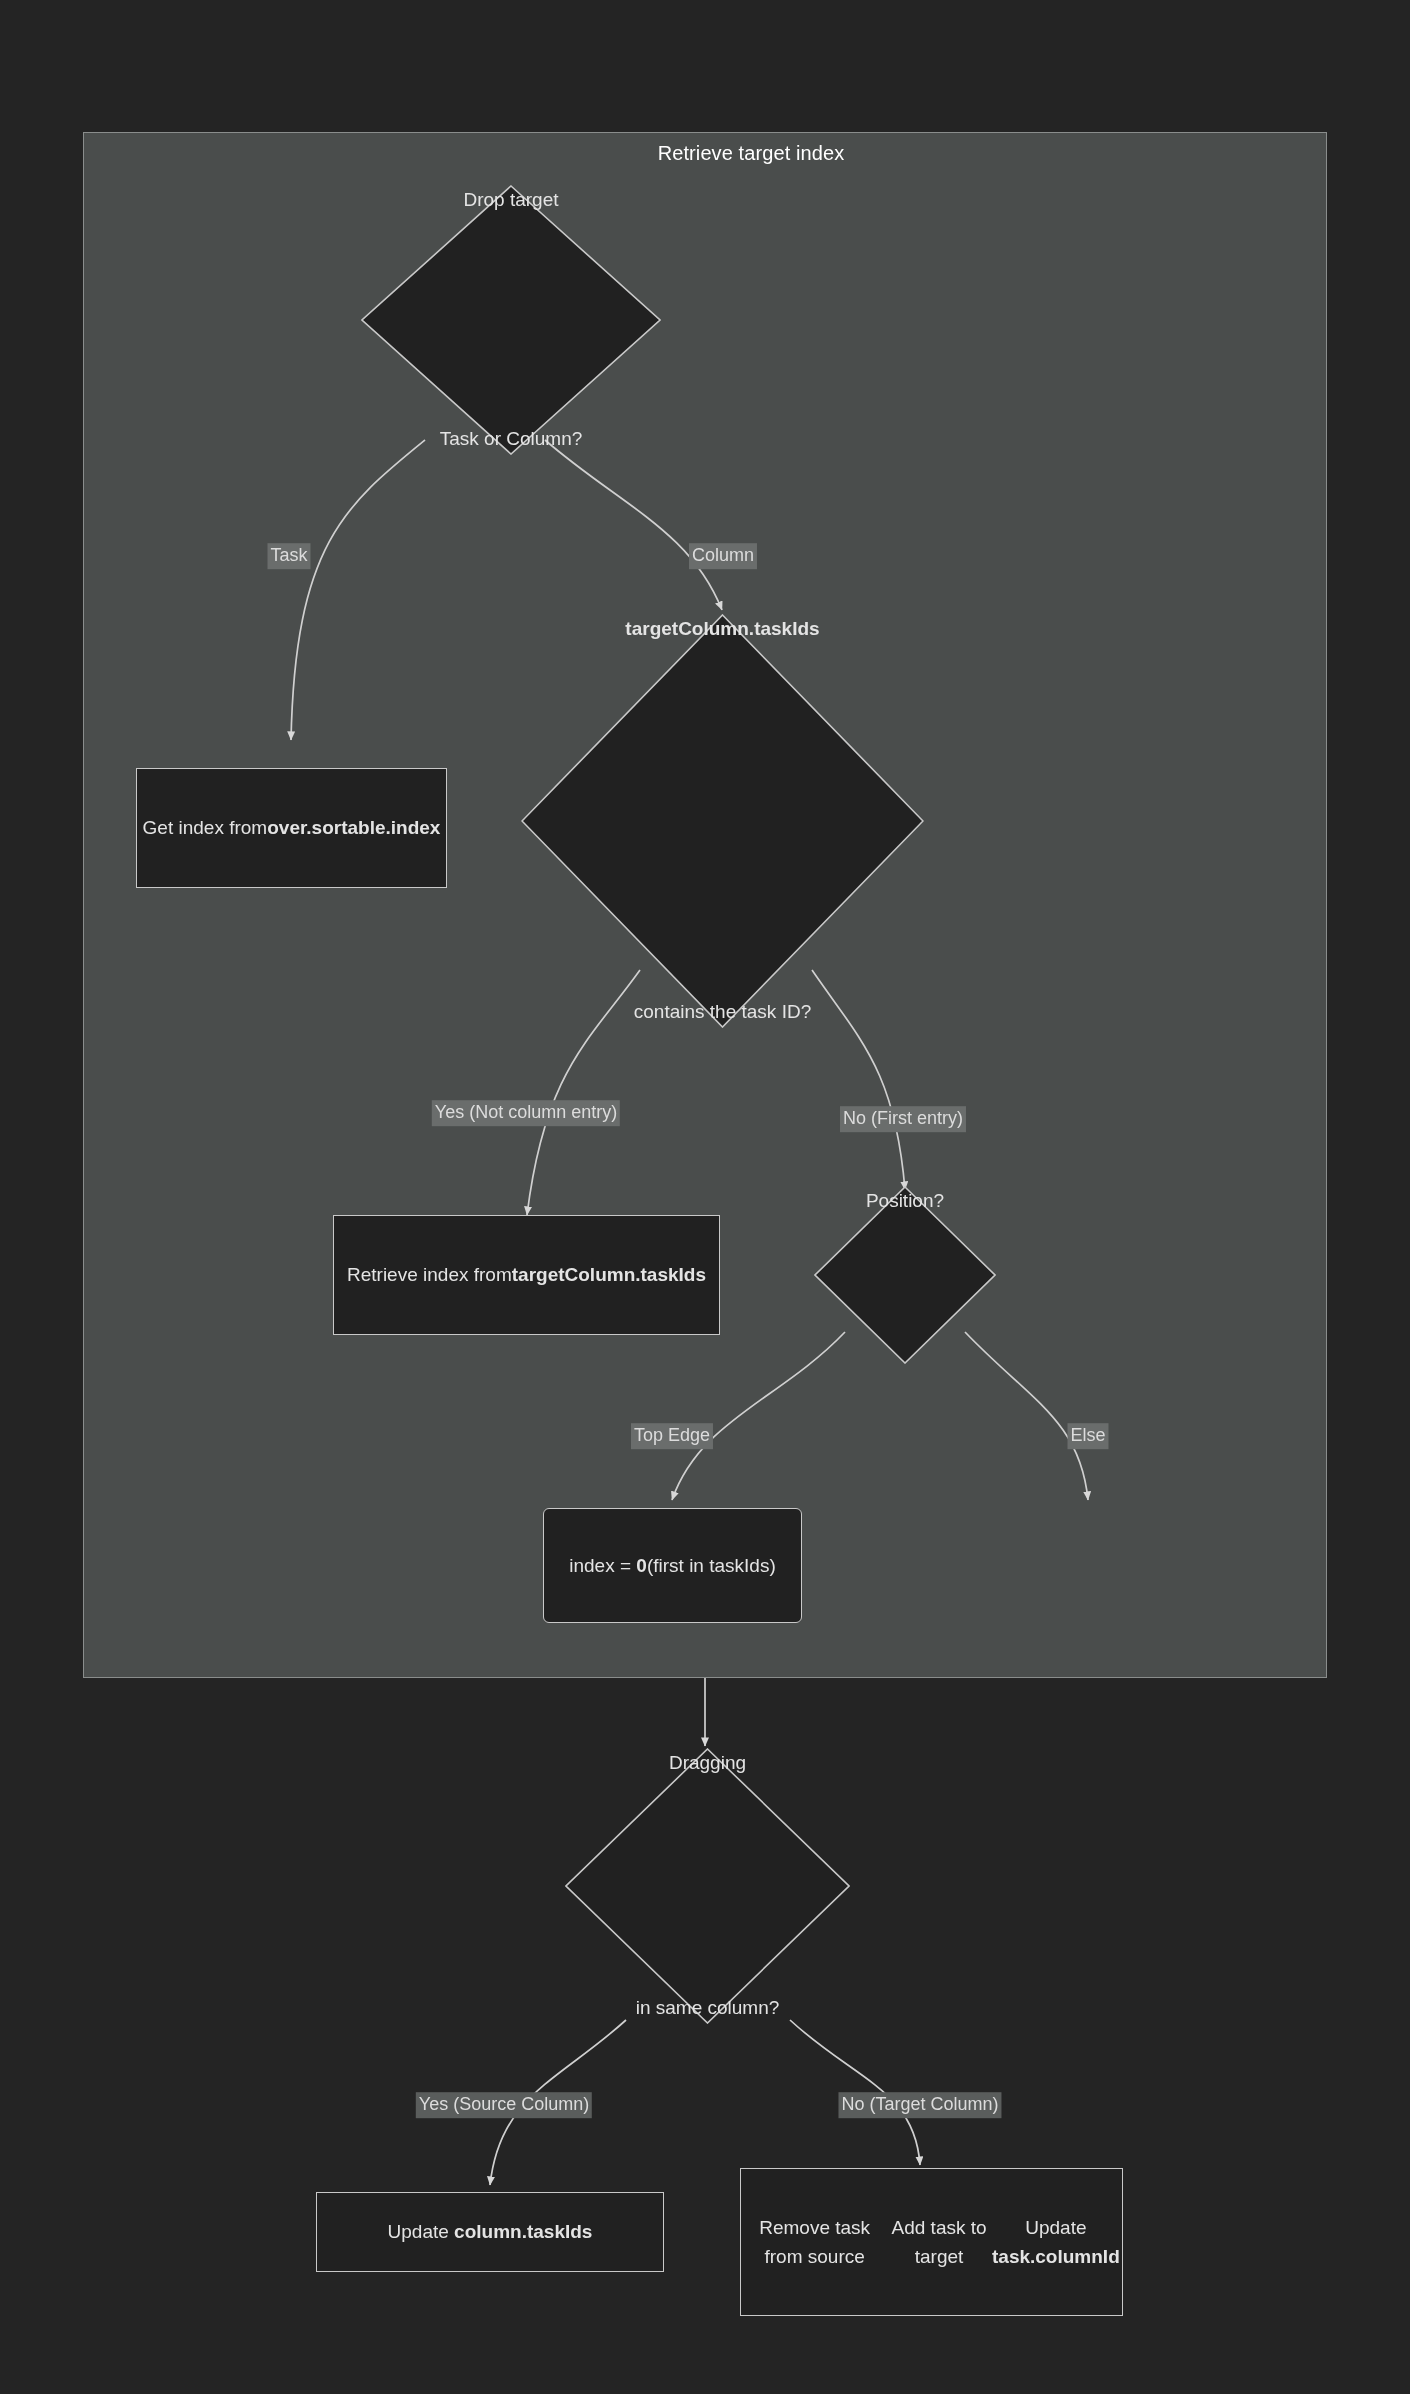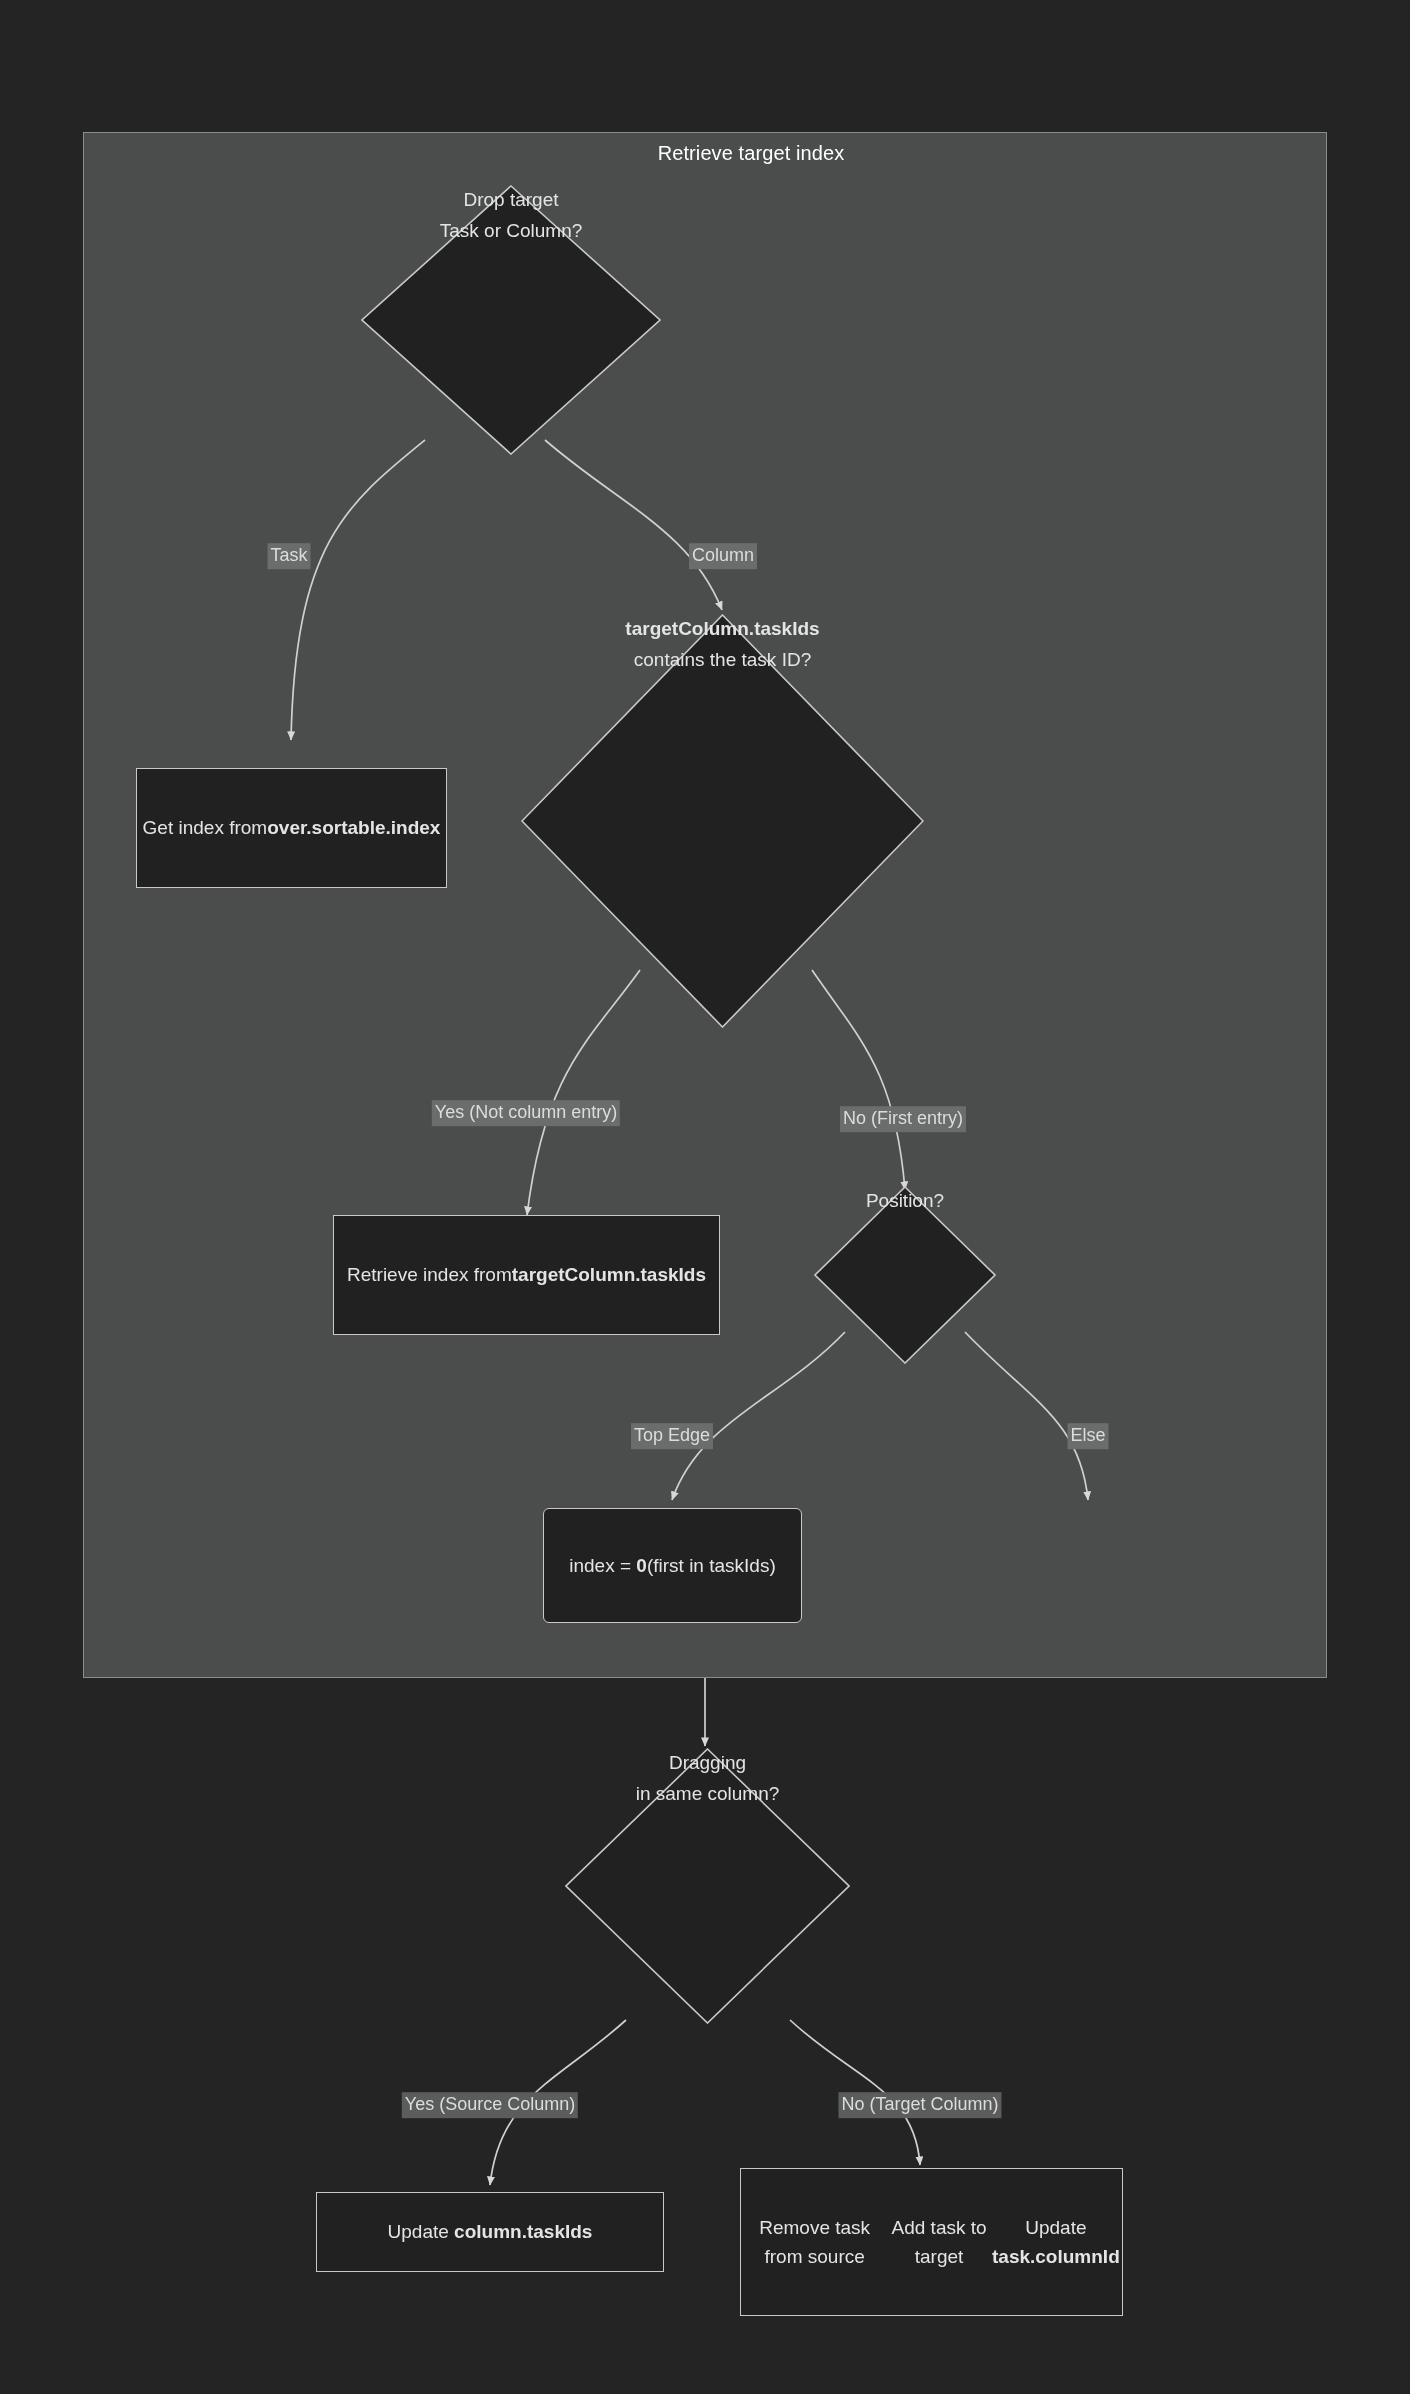--- a/index.html
+++ b/index.html
@@ -78,21 +78,21 @@
     height: 100%;
   }
   .diamond-label {
     position: absolute;
     left: 0; top: 0;
     width: 100%;
     height: 100%;
     display: flex;
     flex-direction: column;
     align-items: center;
-    justify-content: flex-start;
+    justify-content: space-between;
     color: #e4e4e4;
     font-size: 19px;
     line-height: 1.62;
     text-align: center;
   }
   .b { font-weight: bold; }
   
   .edge-label {
     position: absolute;
     color: #dcdcdc;
@@ -218,17 +218,17 @@
   <div class="edge-label on-sub" style="left:723px; top:556px;">Column</div>
 
   <div class="edge-label on-sub" style="left:526px; top:1113px;">Yes (Not column entry)</div>
 
   <div class="edge-label on-sub" style="left:903px; top:1113px;margin-top:6px;">No (First entry)</div>
 
   <div class="edge-label on-sub" style="left:672px; top:1436px;">Top Edge</div>
 
   <div class="edge-label on-sub" style="left:1088px; top:1436px;">Else</div>
 
-  <div class="edge-label on-bg" style="left:490px; top:2105px;">Yes (Source Column)</div>
+  <div class="edge-label on-bg" style="left:504px; top:2105px;">Yes (Source Column)</div>
 
   <div class="edge-label on-bg" style="left:920px; top:2105px;">No (Target Column)</div>
 
 </div>
 
 </body></html>

